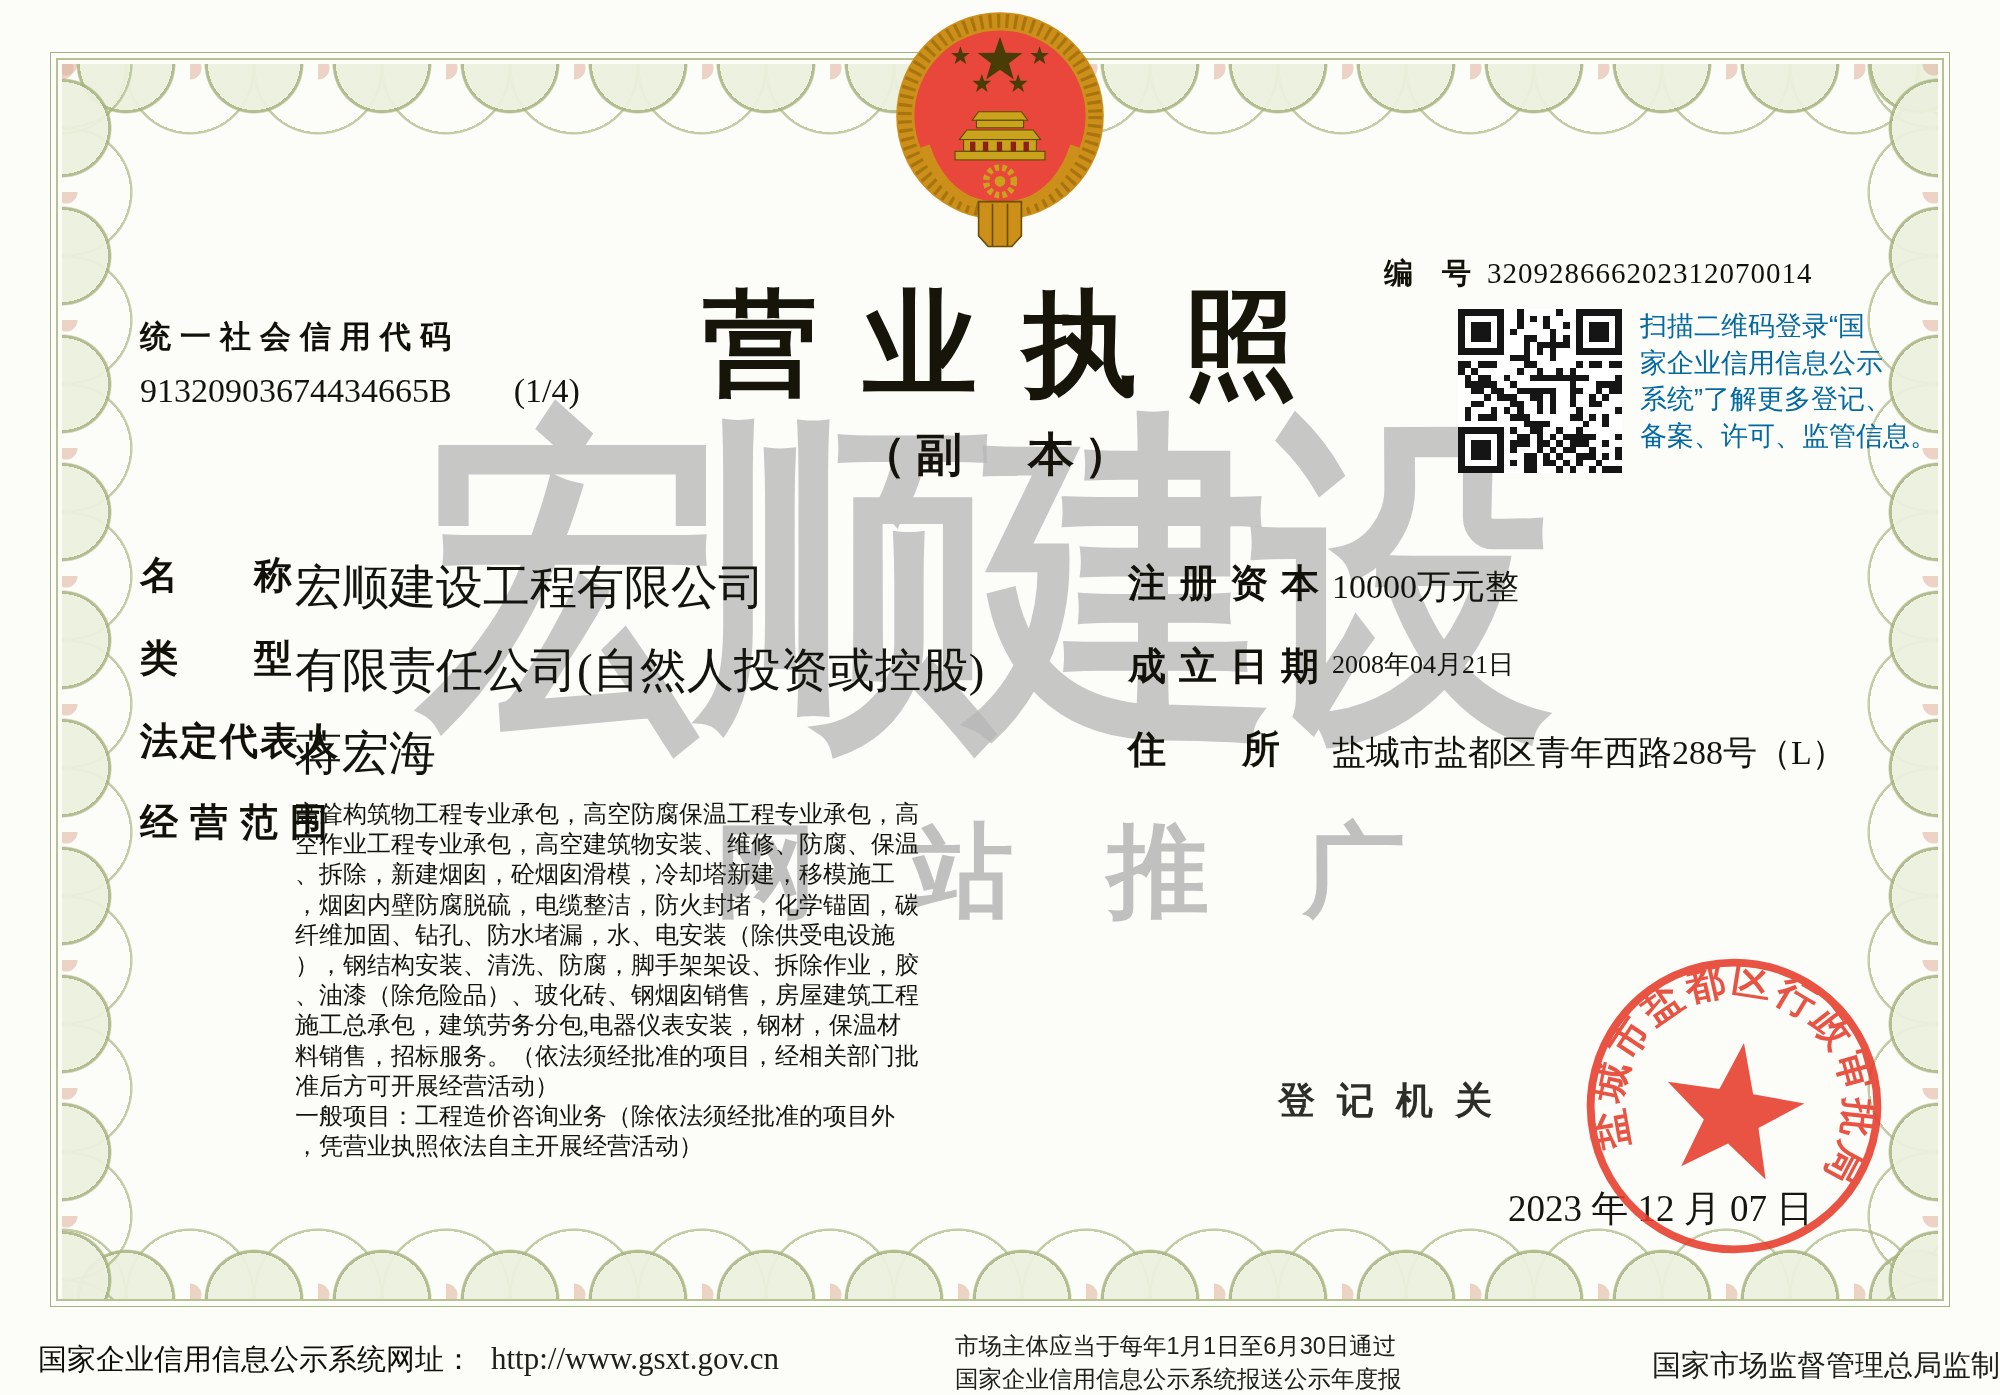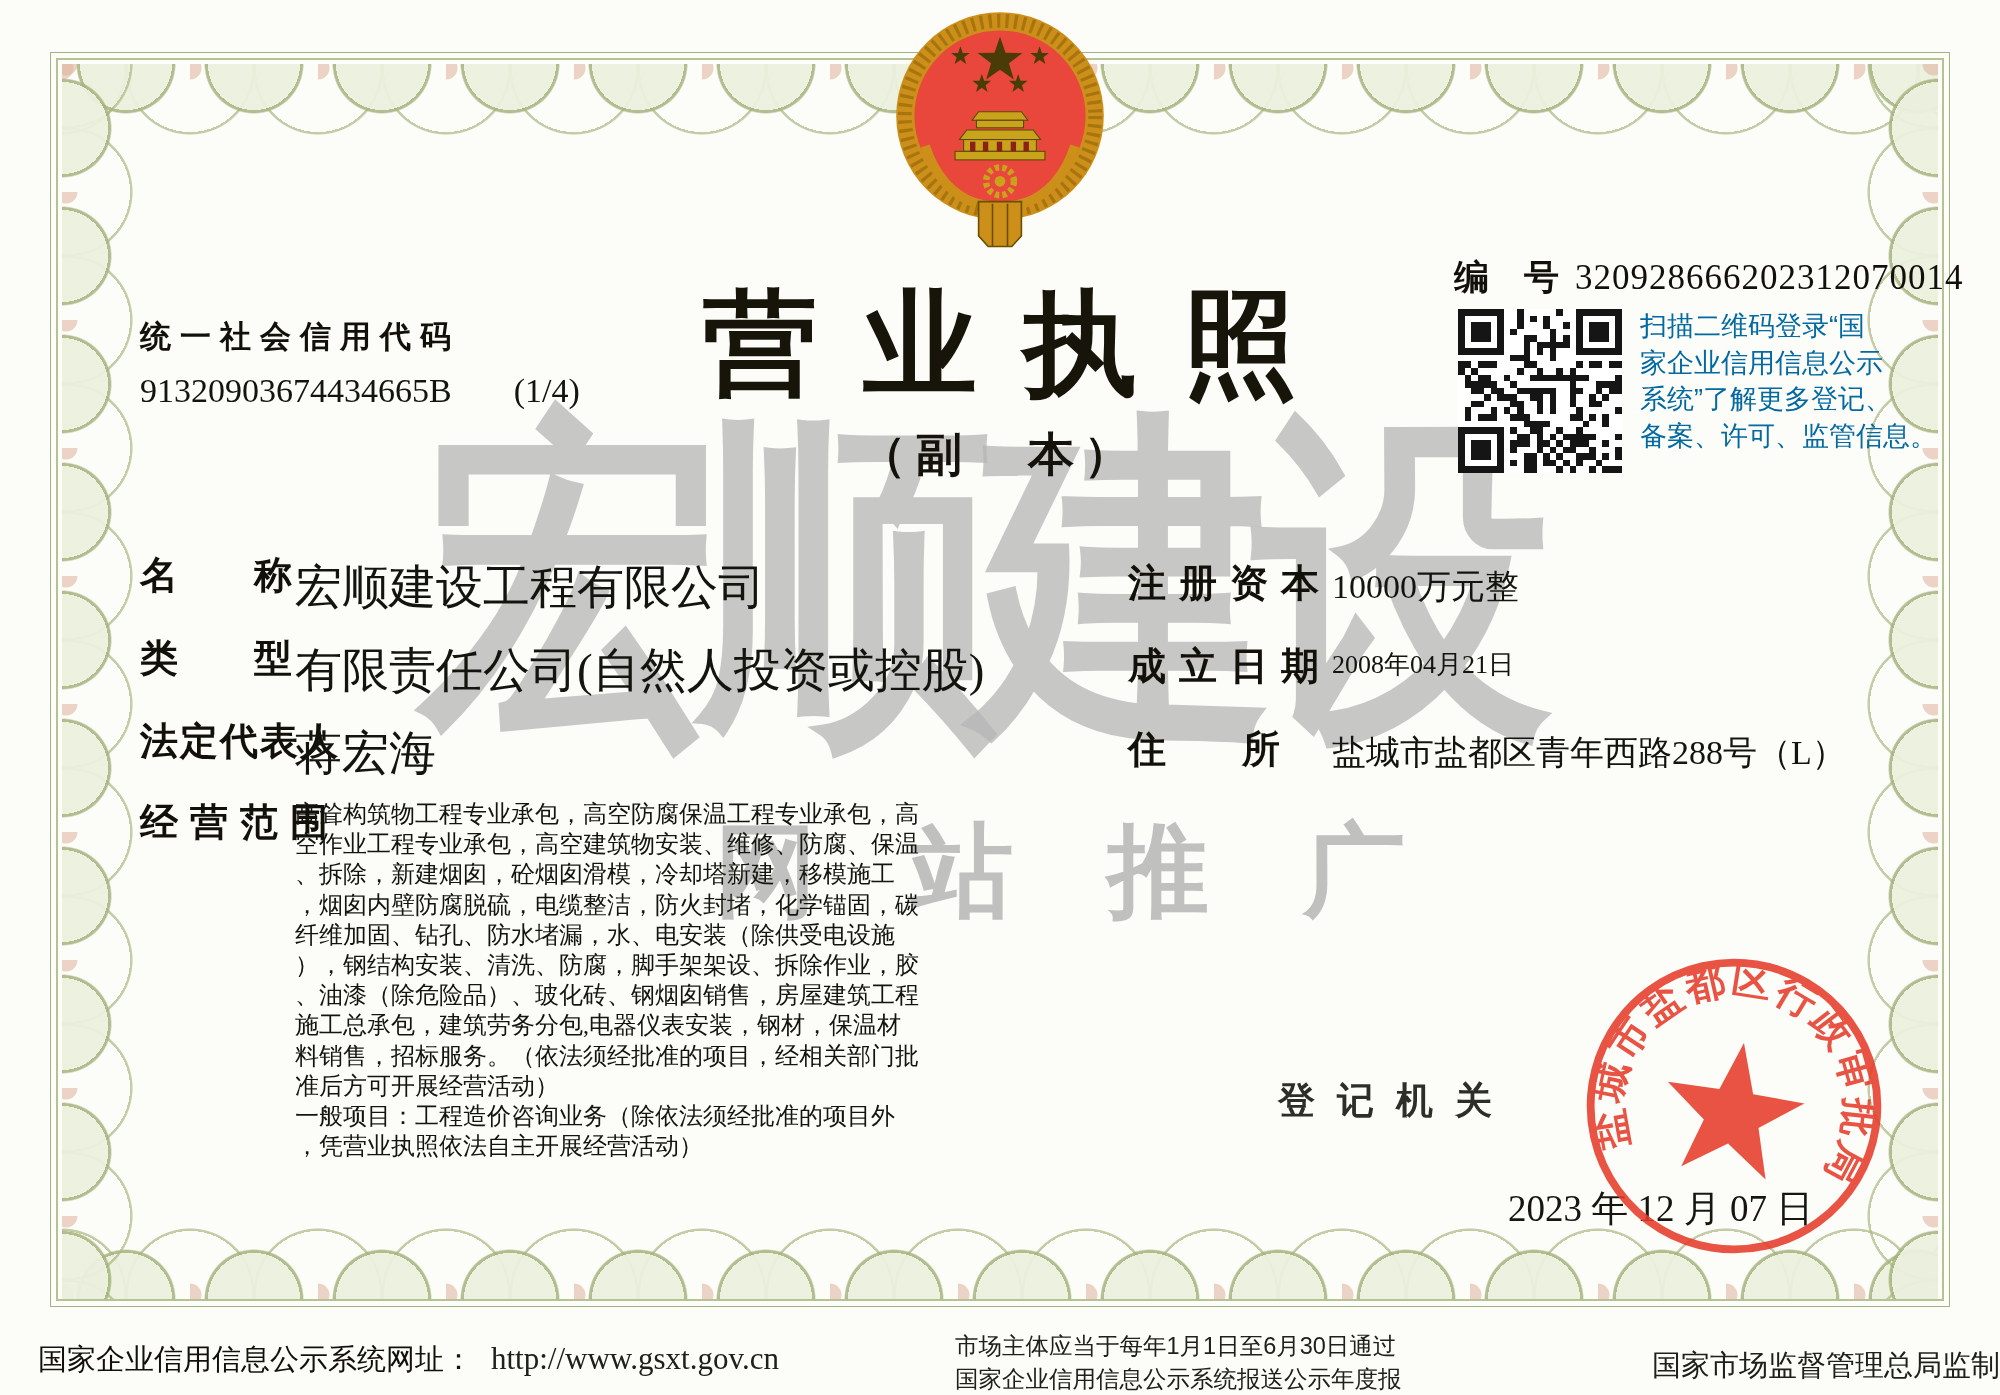--- a/index.html
+++ b/index.html
@@ -62,21 +62,21 @@
   .credit-code{left:140px;top:372px;font-size:34px;}
   .credit-copy{margin-left:62px;}
 
   .doc-title{left:500px;top:268px;width:1000px;text-align:center;
     font-size:114px;font-weight:900;letter-spacing:46px;text-indent:46px;
     color:#17140a;font-family:"Liberation Sans",sans-serif;}
   .doc-subtitle{left:500px;top:424px;width:1000px;text-align:center;
     font-size:46px;font-weight:700;letter-spacing:10px;color:#14120a;
     font-family:"Liberation Serif",serif;}
 
-  .serial{left:1454px;top:254px;font-size:35px;}
+  .serial{left:1384px;top:254px;font-size:29px;}
   .serial .num{font-family:"Liberation Serif",serif;font-weight:400;margin-left:16px;letter-spacing:1px;}
   .qr{left:1458px;top:306px;width:164px;height:170px;}
   .qr-caption{left:1640px;top:308px;width:300px;font-size:27px;line-height:1.36;
     color:#0369a1;white-space:pre-line;font-family:"Liberation Sans",sans-serif;}
 
   .row-label{font-size:38px;}
   .row-value{font-size:47px;}
   .lab-name{left:140px;top:550px;}
   .val-name{left:295px;top:556px;}
   .lab-type{left:140px;top:633px;}

